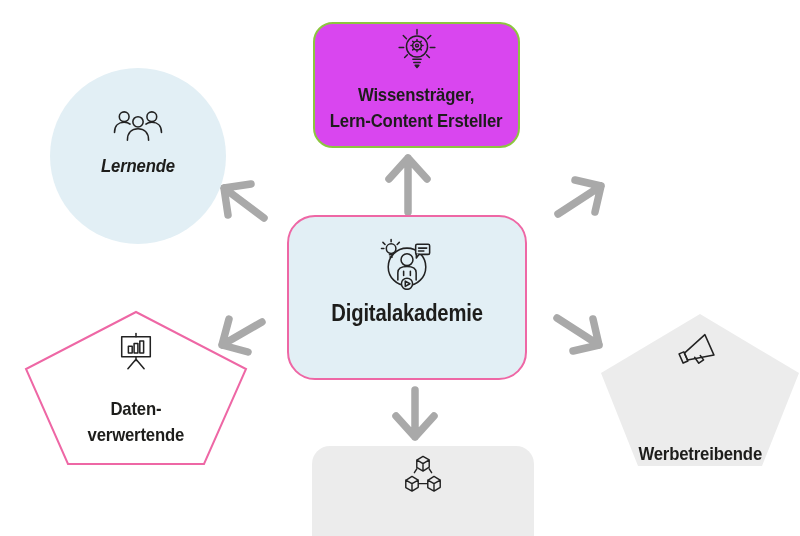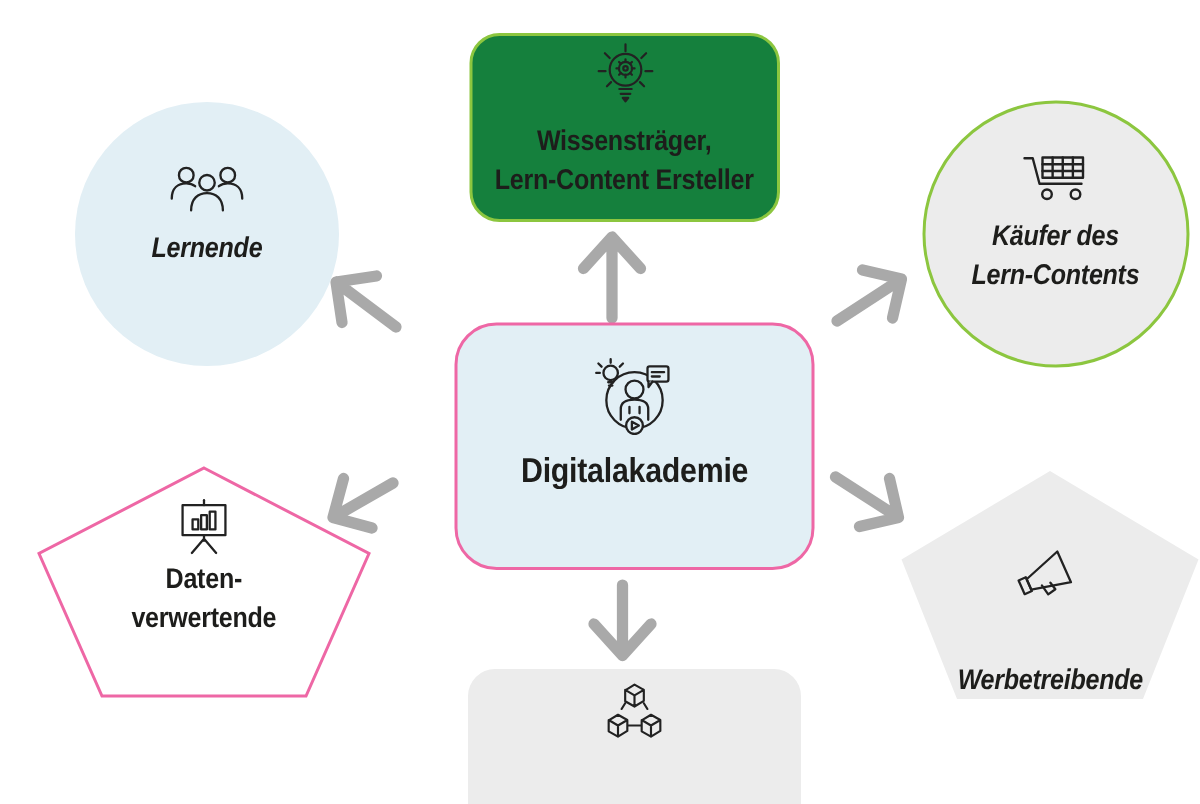--- a/index.html
+++ b/index.html
@@ -5,23 +5,23 @@
   html,body{margin:0;padding:0;background:#fff;}
   .canvas{
     position:relative;width:800px;height:536px;background:#fff;overflow:hidden;
     font-family:"Liberation Sans",sans-serif;color:var(--text,#1d1d1b);
   }
   .node{position:absolute;box-sizing:border-box;}
   .circle{border-radius:50%;font-style:italic;}
   .box{border-radius:20px;}
   .blue{background:var(--fill-blue,#e2eff5);}
   .gray{background:var(--fill-gray,#ececec);}
-  .white{background:#15803d;}
+  .white{background:#d946ef;}
   .green-border{border:2px solid var(--accent-green,#8cc63f);}
-  .pink-border{border:2px solid var(--accent-pink,#ee67a5);margin-left:16px;}
+  .pink-border{border:2px solid var(--accent-pink,#ee67a5);}
   .content{position:absolute;inset:0;display:flex;flex-direction:column;align-items:center;justify-content:center;}
   .label{text-align:center;font-weight:700;font-size:19px;line-height:1.35;color:var(--text,#1d1d1b);letter-spacing:-0.2px;}
   .line{display:block;transform:scaleX(0.88);white-space:nowrap;}
   .center-label{font-size:23px;}
   svg.icon{stroke:#222;fill:none;stroke-width:1.7;stroke-linecap:round;stroke-linejoin:round;flex:none;}
   .pent-shape{position:absolute;inset:0;width:100%;height:100%;}
   .pent-pink{fill:#ffffff;stroke:var(--accent-pink,#ee67a5);stroke-width:2;}
   .pent-gray{fill:var(--fill-gray,#ececec);stroke:none;}
   .arrows{position:absolute;left:0;top:0;pointer-events:none;}
   .arrow{fill:none;stroke:var(--arrow-gray,#a9a9a9);stroke-width:7.5;stroke-linecap:round;stroke-linejoin:round;}
@@ -67,35 +67,20 @@
         <path d="M19.5 34 h9 M20.5 37.5 h7"></path>
         <path d="M22 40.5 h4 l-2 2.5 z" fill="#222"></path>
       </svg>
       <div class="label">
         <span class="line">Wissensträger,</span>
         <span class="line">Lern-Content Ersteller</span>
       </div>
     </div>
   </div>
 
-  <div class="node circle gray green-border" style="left:615px;top:67px;width:178px;height:178px;">
-    <div class="content" style="gap:8px;padding-bottom:14px;">
-      <svg class="icon" width="46" height="36" viewBox="0 0 46 36" style="stroke-width:1.6;">
-        <path d="M2 4.5 h5.5 l4.5 17 h28"></path>
-        <rect x="14" y="4" width="27" height="13.5"></rect>
-        <path d="M20.75 4 v13.5 M27.5 4 v13.5 M34.25 4 v13.5 M14 8.5 h27 M14 13 h27"></path>
-        <circle cx="17" cy="28.5" r="3.2"></circle>
-        <circle cx="36" cy="28.5" r="3.2"></circle>
-      </svg>
-      <div class="label">
-        <span class="line">Käufer des</span>
-        <span class="line">Lern-Contents</span>
-      </div>
-    </div>
-  </div>
 
   <div class="node box blue pink-border" style="left:287px;top:215px;width:240px;height:165px;border-radius:28px;">
     <div class="content" style="gap:8px;padding-bottom:28px;">
       <svg class="icon" width="56" height="52" viewBox="0 0 58 54" style="stroke-width:1.6;">
         <circle cx="29" cy="30" r="19.5"></circle>
         <circle cx="12.5" cy="11" r="5" fill="#e2eff5"></circle>
         <path d="M4 4.5 l2.2 2.2 M12.5 1.5 v2.5 M2.5 11 h2.5 M21 4.5 l-2.2 2.2"></path>
         <path d="M10.8 17.5 h3.4 M11.3 19.8 h2.4"></path>
         <rect x="38" y="6.5" width="14.5" height="10.5" rx="1.5" fill="#e2eff5"></rect>
         <path d="M41 10.5 h8.5 M41 13.5 h5.5"></path>
@@ -109,41 +94,41 @@
       <div class="label center-label">
         <span class="line">Digitalakademie</span>
       </div>
     </div>
   </div>
 
   <div class="node" style="left:24px;top:310px;width:224px;height:156px;">
     <svg class="pent-shape" viewBox="0 0 224 156" preserveAspectRatio="none" aria-hidden="true">
       <polygon class="pent-pink" points="112,2 222,59 180,154 44,154 2,59"></polygon>
     </svg>
-    <div class="content" style="justify-content:flex-start;padding-top:22px;gap:2px;">
+    <div class="content" style="justify-content:flex-start;padding-top:22px;gap:24px;">
       <svg class="icon" width="42" height="40" viewBox="0 0 44 42" style="stroke-width:1.6;">
         <path d="M22 1.5 v3.5"></path>
         <rect x="7" y="5" width="30" height="21"></rect>
         <rect x="14" y="15" width="4" height="7"></rect>
         <rect x="20" y="12" width="4" height="10"></rect>
         <rect x="26" y="9.5" width="4" height="12.5"></rect>
         <path d="M22 26 v4 M22 28.5 l-8.5 10 M22 28.5 l8.5 10"></path>
       </svg>
       <div class="label">
         <span class="line">Daten-</span>
         <span class="line">verwertende</span>
       </div>
     </div>
   </div>
 
   <div class="node" style="left:600px;top:313px;width:200px;height:154px;">
     <svg class="pent-shape" viewBox="0 0 200 154" preserveAspectRatio="none" aria-hidden="true">
       <polygon class="pent-gray" points="100,1 199,60 162,153 38,153 1,60"></polygon>
     </svg>
-    <div class="content" style="justify-content:flex-end;padding-top:20px;gap:25px;font-style:italic;">
+    <div class="content" style="justify-content:space-between;padding-top:20px;gap:25px;">
       <svg class="icon" width="46" height="40" viewBox="0 0 48 42" style="stroke-width:1.6;">
         <g transform="rotate(-24 24 21)">
           <path d="M9 14.5 L36.5 5.5 V29 L9 22.5 Z"></path>
           <rect x="3.5" y="13" width="5.5" height="10.5"></rect>
           <path d="M17 22.8 l1.5 7.5 l6 -1.2 l-1.3 -5.6"></path>
         </g>
       </svg>
       <div class="label" style="margin-top:10px;">
         <span class="line">Werbetreibende</span>
       </div>

